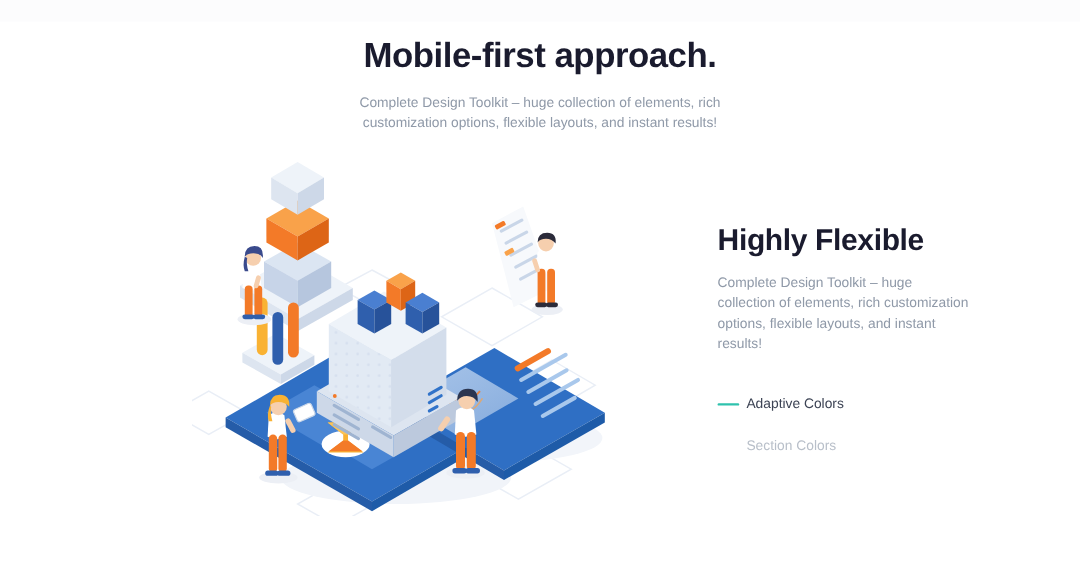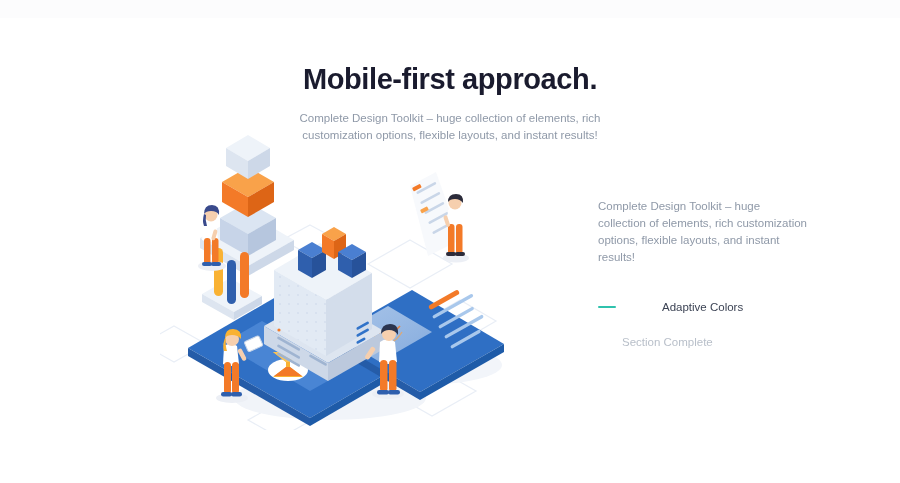--- a/index.html
+++ b/index.html
@@ -9,21 +9,20 @@
     font-family:"Liberation Sans", sans-serif;
     overflow:hidden;position:relative;
   }
   .top-band{
     position:absolute;top:0;left:0;width:900px;height:18px;
     background:#fcfcfd;
   }
   .hero{
     position:absolute;top:30px;left:0;width:900px;
     text-align:center;
-    margin-top:32px;
   }
   .hero-title{
     margin:0;
     font-size:29px;
     font-weight:700;
     letter-spacing:-0.4px;
     color:#1a1b2e;
     line-height:34px;
   }
   .hero-sub{
@@ -60,21 +59,21 @@
   }
   .flist{
     list-style:none;margin:28px 0 0 0;padding:0;
   }
   .flist li{
     display:flex;align-items:center;
     height:25px;margin-bottom:10px;
     font-size:11.5px;
     color:#b8bfc9;
   }
-  .flist li.active{color:#3c4354;gap:40px;}
+  .flist li.active{color:#3c4354;}
   .dash{
     width:18px;height:2px;background:transparent;
     margin-right:6px;flex:0 0 18px;border-radius:2px;
   }
   .flist li.active .dash{background:#2fc2ad;}
 </style>
 </head>
 <body>
 
 <div class="top-band"></div>
@@ -270,24 +269,25 @@
     <rect x="217" y="260" width="12" height="4.5" rx="2.2" fill="#2f5fad"></rect>
     <rect x="228" y="260" width="12" height="4.5" rx="2.2" fill="#2f5fad"></rect>
     <circle cx="229" cy="204" r="7" fill="#f6cfae"></circle>
     <path d="M221 204 q0 -10 9 -10 q9 0 8 11 q-3 -5 -9 -5 q-5 0 -8 4 Z" fill="#2b3550"></path>
     <rect x="212" y="216" width="5" height="14" rx="2.5" fill="#f6cfae" transform="rotate(34 212 216)"></rect>
   </g>
 </svg>
 </div>
 
 <section class="feature">
+  <h2 class="feature-title">Highly Flexible</h2>
   <p class="feature-sub">Complete Design Toolkit – huge collection of elements, rich customization options, flexible layouts, and instant results!</p>
   <ul class="flist">
     <li class="active">
       <span class="dash"></span>
       <span>Adaptive Colors</span>
     </li>
     <li>
       <span class="dash"></span>
-      <span>Section Complete</span>
+      <span>Section Colors</span>
     </li>
   </ul>
 </section>
 
 </body></html>

